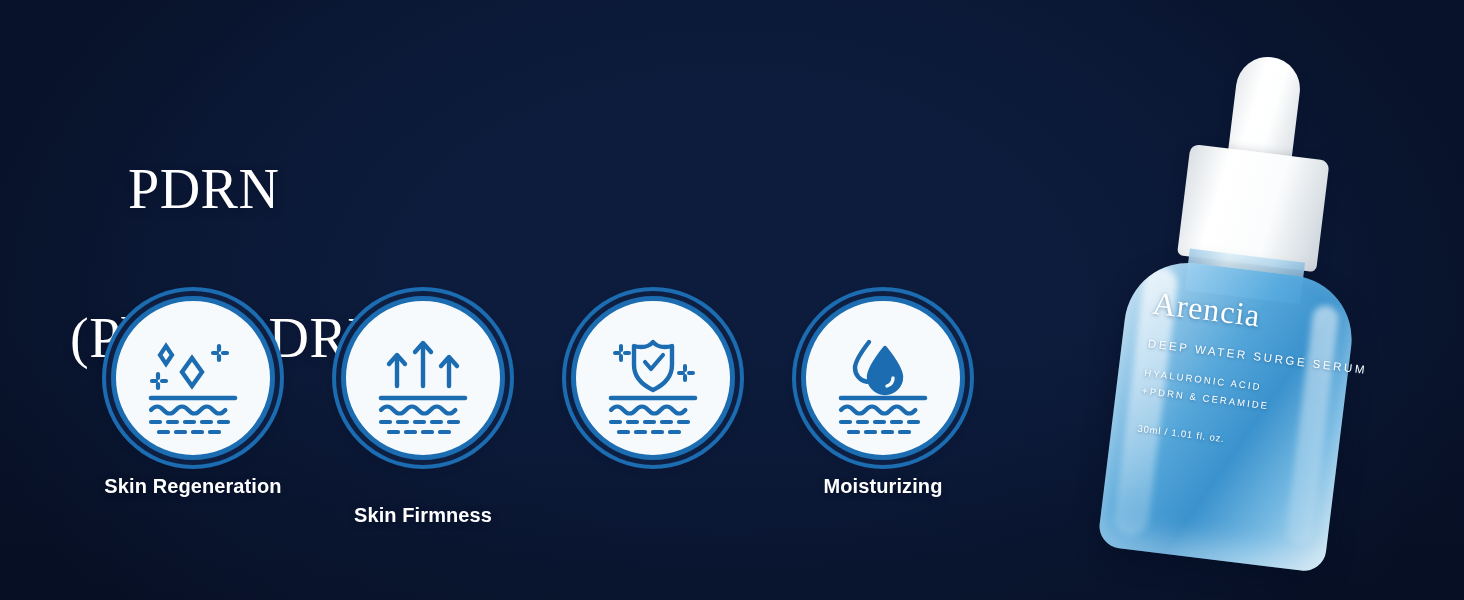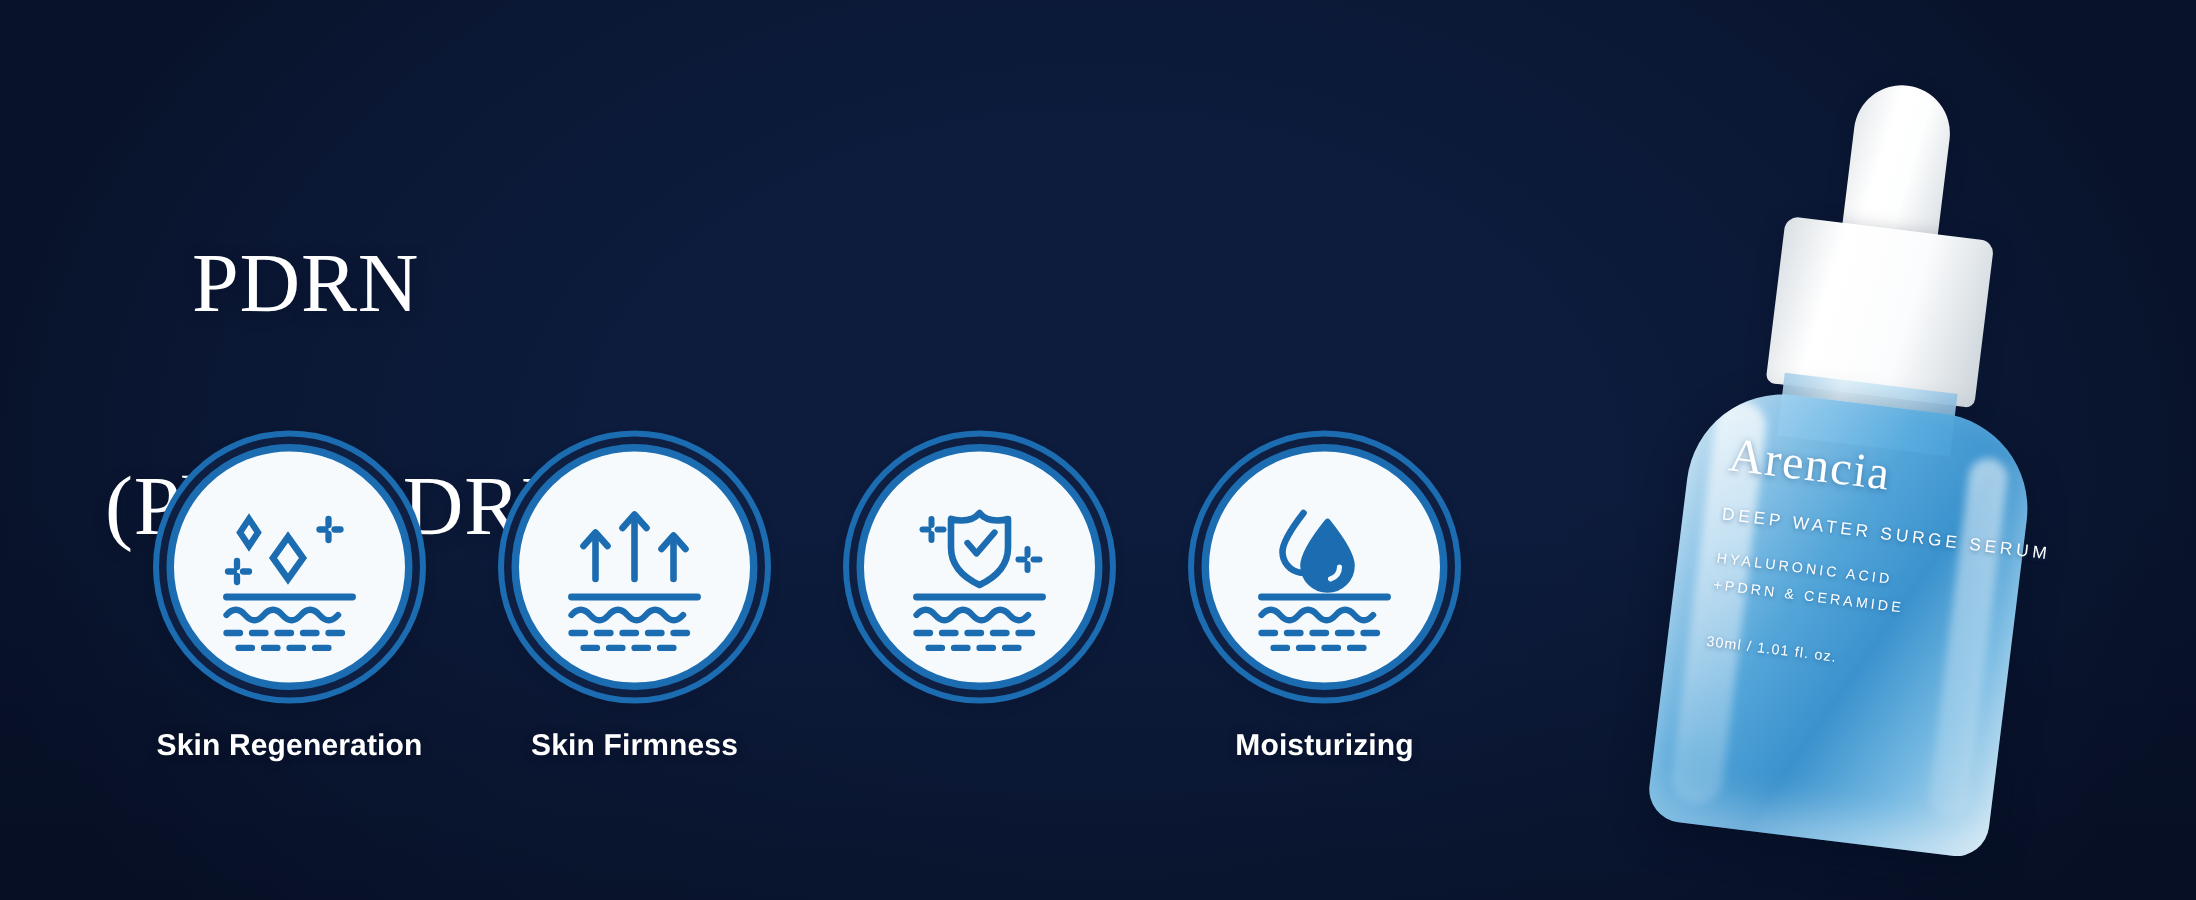--- a/index.html
+++ b/index.html
@@ -50,33 +50,33 @@
     left:78px; top:296px;
     display:flex;
     align-items:flex-start;
   }
   .feature {
     width:230px;
     display:flex;
     flex-direction:column;
     align-items:center;
   }
-  .feature:nth-child(2) { margin-left:0; }
+  .feature:nth-child(2) { margin-left:0;gap:29px; }
   .badge {
     width:164px; height:164px;
     border-radius:50%;
     background:#f7fafc;
     border:5px solid #1b6cb0;
     box-shadow:0 0 0 5px #0f1f42, 0 0 0 9px #1b6cb0, 0 4px 14px rgba(3,12,32,0.4);
     display:flex; align-items:center; justify-content:center;
     position:relative;
   }
   .badge svg { display:block; }
   .feature-label {
-    margin-top:26px;
+    margin-top:15px;
     color:#ffffff;
     font-size:20px;
     font-weight:bold;
     letter-spacing:0.1px;
     text-align:center;
     white-space:nowrap;
     text-shadow:0 1px 6px rgba(4,14,38,0.5);
   }
 
   

